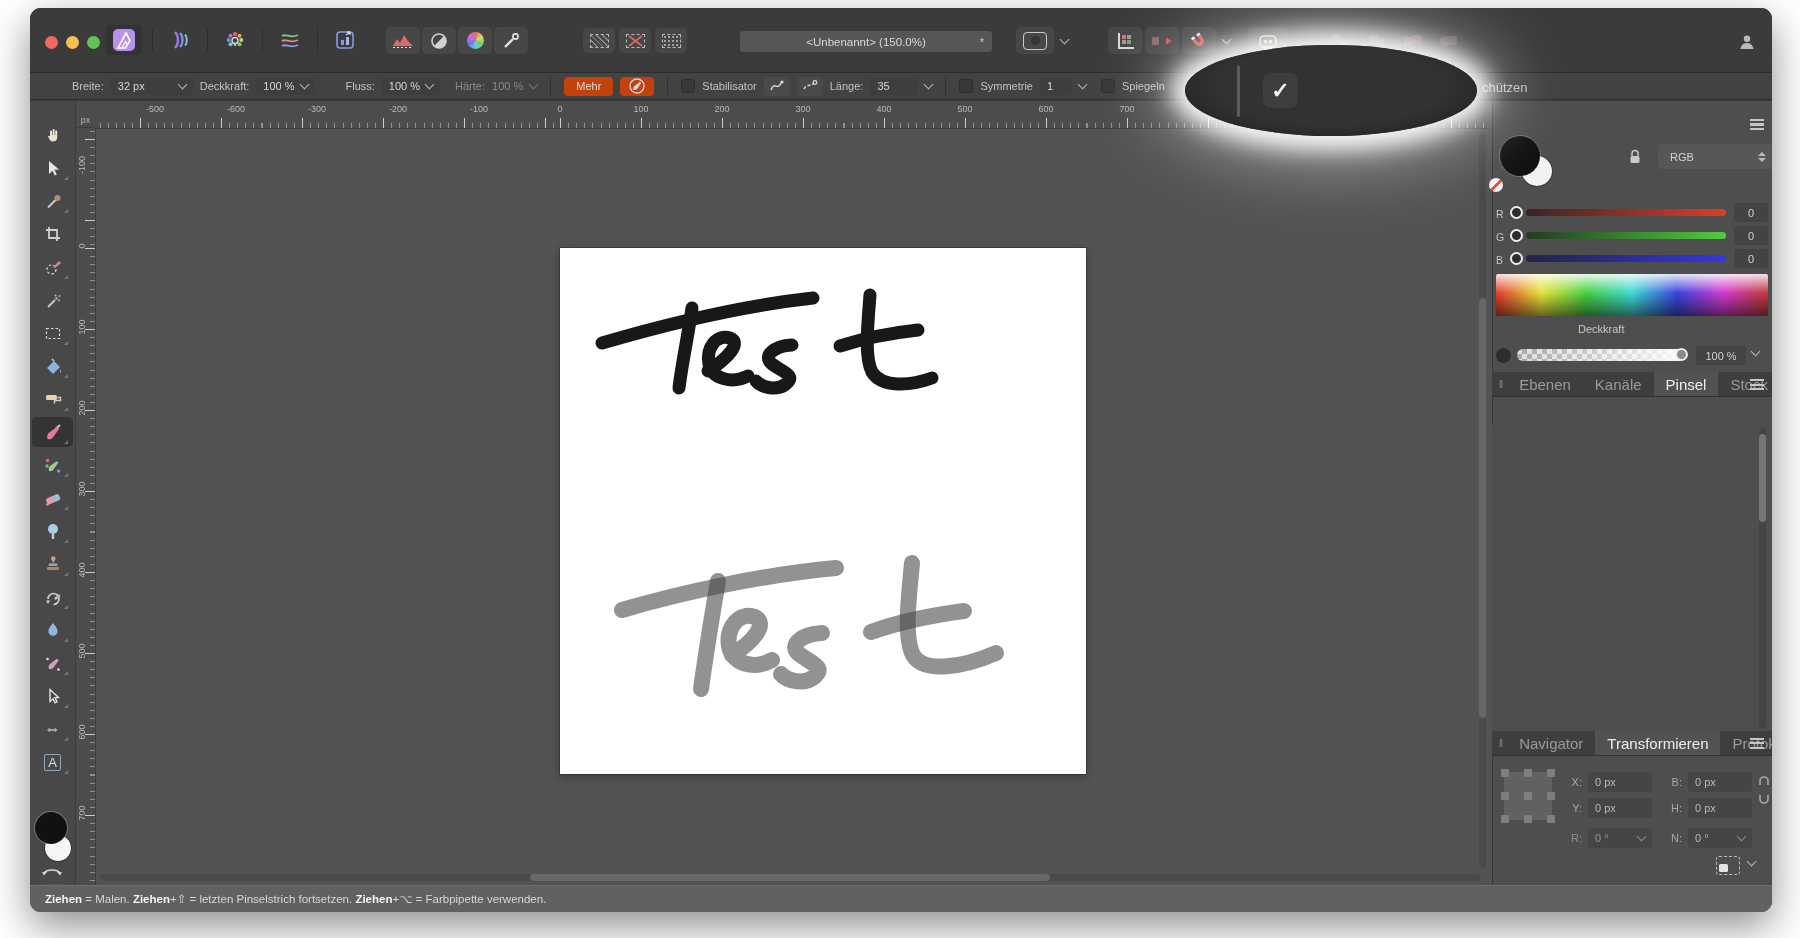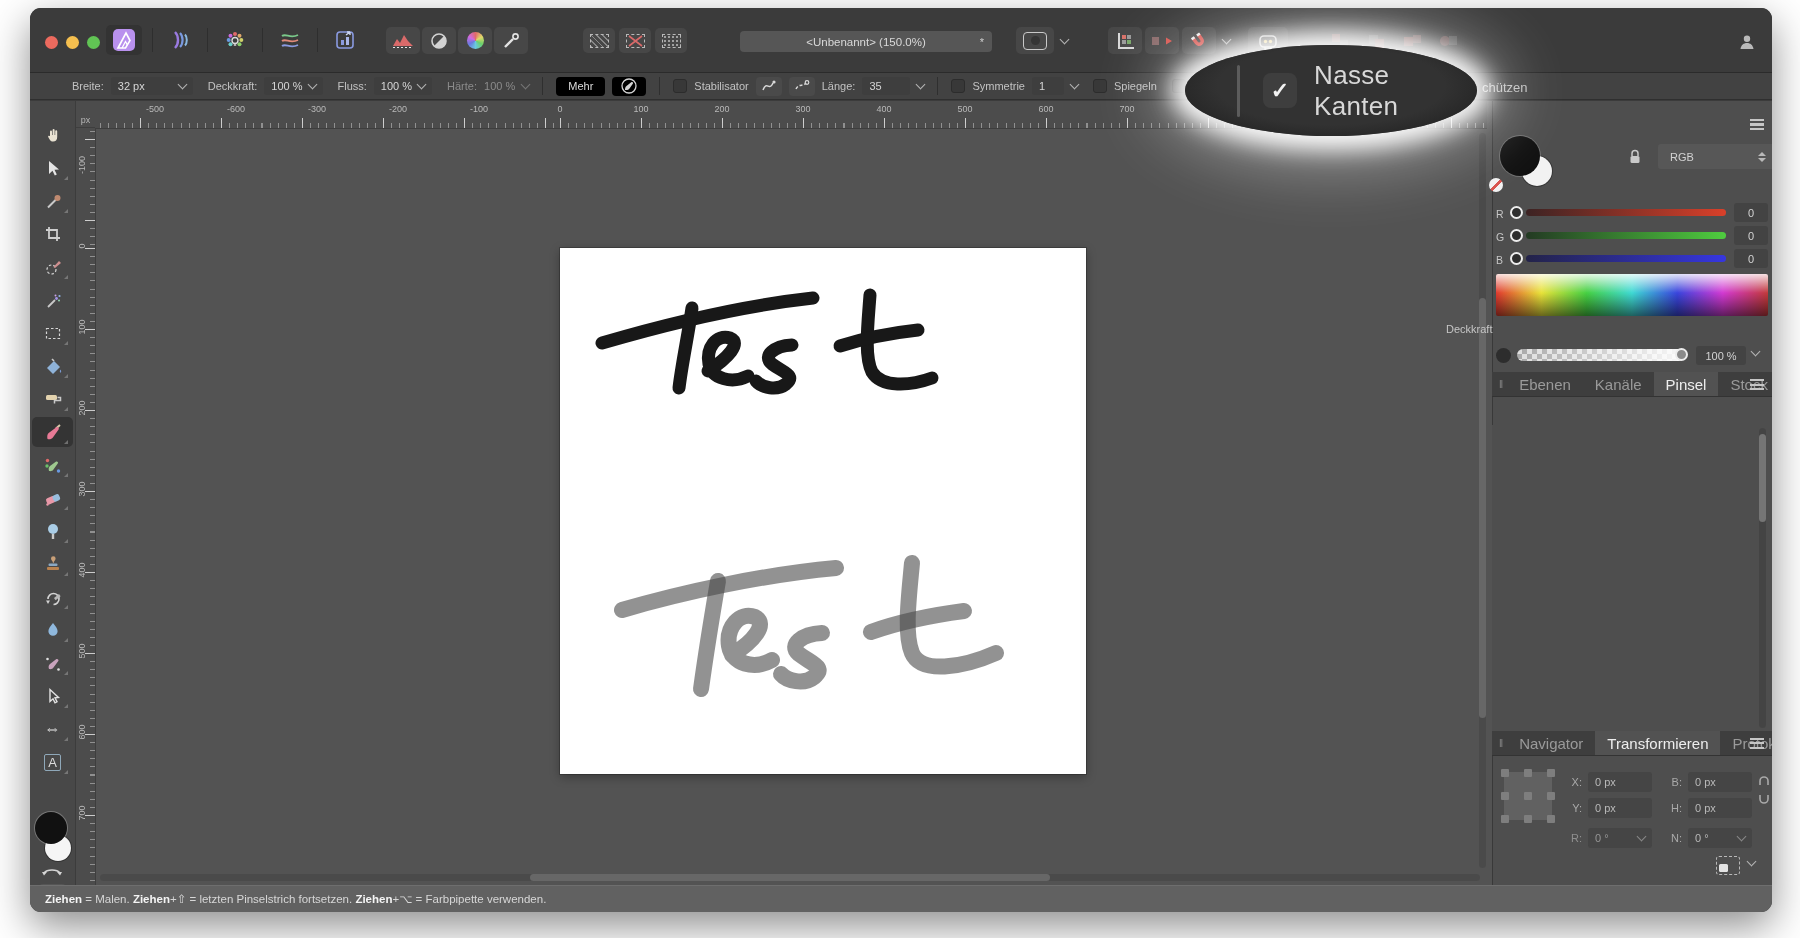--- a/index.html
+++ b/index.html
@@ -20,21 +20,21 @@
   .titlepill .star{position:absolute;right:8px;color:#cfcfcf;font-size:11px}
   .ghost{opacity:.32}
   .chv{width:6px;height:6px;border-right:1.5px solid #b5b5b5;border-bottom:1.5px solid #b5b5b5;transform:rotate(45deg);margin-top:-3px}
   .hamb{width:14px;height:11px;background:repeating-linear-gradient(to bottom,#c6c6c6 0 2px,transparent 2px 4.5px)}
 
   
   .ctxbar{position:absolute;left:0;top:65px;width:100%;height:27px;background:#424242;border-bottom:1px solid #2f2f2f;display:flex;align-items:center;padding-left:42px;box-sizing:border-box;gap:7px;white-space:nowrap}
   .lbl{color:#c2c2c2;font-size:11px}
   .lbl.dim{color:#8b8b8b}
   .vbox{background:#3e3e3e;border-radius:3px;height:18px;display:flex;align-items:center;gap:6px;padding:0 7px;color:#d5d5d5;font-size:11px}
-  .cbtn{background:#000000;border-radius:4px;height:19px;display:flex;align-items:center;justify-content:center;padding:0 12px;color:#dcdcdc;font-size:11px}
+  .cbtn{background:#c2410c;border-radius:4px;height:19px;display:flex;align-items:center;justify-content:center;padding:0 12px;color:#dcdcdc;font-size:11px}
   .csep{width:1px;height:18px;background:#2f2f2f;margin:0 6px}
   .cb{width:12px;height:12px;border-radius:3px;background:#383838;border:1px solid #2c2c2c}
   .clip-frag{position:absolute;left:1452px;top:7px;color:#c2c2c2;font-size:13px}
 
   
   .main{position:absolute;left:0;top:93px;width:100%;height:784px;background:#535353}
   .toolcol{position:absolute;left:0;top:93px;width:45px;height:784px;background:#484848;border-right:1px solid #3c3c3c}
   .tool{position:absolute;left:2px;width:41px;height:30px;display:flex;align-items:center;justify-content:center;border-radius:5px}
   .tool.sel{background:#343434}
   .tool .fly{position:absolute;right:5px;bottom:3px;width:0;height:0;border-left:4px solid transparent;border-bottom:4px solid #8f8f8f;opacity:.65}
@@ -282,26 +282,26 @@
       </div>
     </div>
   </div>
 
   <div class="ctxbar">
     <span class="lbl">Breite:</span>
     <div class="vbox" style="width:68px">
           <span>32 px</span>
           <div class="chv" style="margin-left:auto"></div>
         </div>
-    <span class="lbl" style="margin-left:8px">Deckkraft:</span>
+    <span class="lbl" style="margin-left:0">Deckkraft:</span>
     <div class="vbox">
           <span>100 %</span>
           <div class="chv"></div>
         </div>
-    <span class="lbl" style="margin-left:8px">Fluss:</span>
+    <span class="lbl" style="margin-left:24px">Fluss:</span>
     <div class="vbox">
           <span>100 %</span>
           <div class="chv"></div>
         </div>
     <span class="lbl dim" style="margin-left:8px">Härte:</span>
     <span class="lbl dim">100 %</span>
     <div class="chv" style="opacity:.45"></div>
     <div class="csep"></div>
     <div class="cbtn">
           <span>Mehr</span>
@@ -594,21 +594,21 @@
   <div class="valbox" style="left:1704px;top:218px;width:34px">
         <span>0</span>
       </div>
   <span class="rowlbl" style="left:1466px;top:246px">B</span>
   <div class="slider-track" style="left:1496px;top:247px;width:200px;background:linear-gradient(to right,#232348,#3636e0)"></div>
   <div class="knob" style="left:1480px;top:244px"></div>
   <div class="valbox" style="left:1704px;top:241px;width:34px">
         <span>0</span>
       </div>
   <div class="spect"></div>
-  <span class="rowlbl" style="left:1416px;top:315px;font-size:11px">Deckkraft</span>
+  <span class="rowlbl" style="left:1548px;top:315px;font-size:11px">Deckkraft</span>
   <div style="position:absolute;left:1466px;top:340px;width:15px;height:15px;border-radius:50%;background:#2d2d2d"></div>
   <div class="opatrack"></div>
   <div class="knob" style="left:1645px;top:340px;background:#8a8a8a"></div>
   <div class="valbox" style="left:1666px;top:338px;width:50px">
         <span>100 %</span>
       </div>
   <div style="position:absolute;left:1722px;top:343px" class="chv"></div>
 
   <div class="ptabs" style="top:364px">
     <span class="grip">‖</span>
@@ -692,17 +692,16 @@
         <span style="white-space:pre">+⇧ = letzten Pinselstrich fortsetzen. </span>
         <b>Ziehen</b>
         <span style="white-space:pre">+⌥ = Farbpipette verwenden.</span>
   </div>
 
   <div class="balloon">
     <div class="vsep"></div>
     <div class="bcb">
           <span>✓</span>
         </div>
-    <span class="blabel">Nasse Kanten</span>
   </div>
 
 </div>
 </div>
 
 </body></html>

